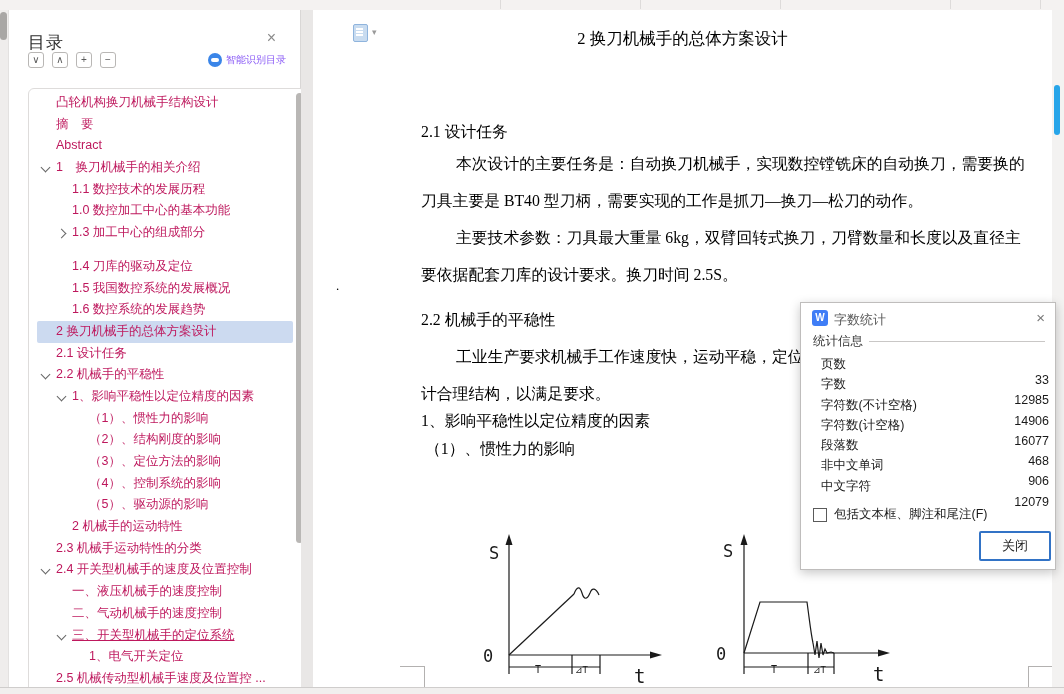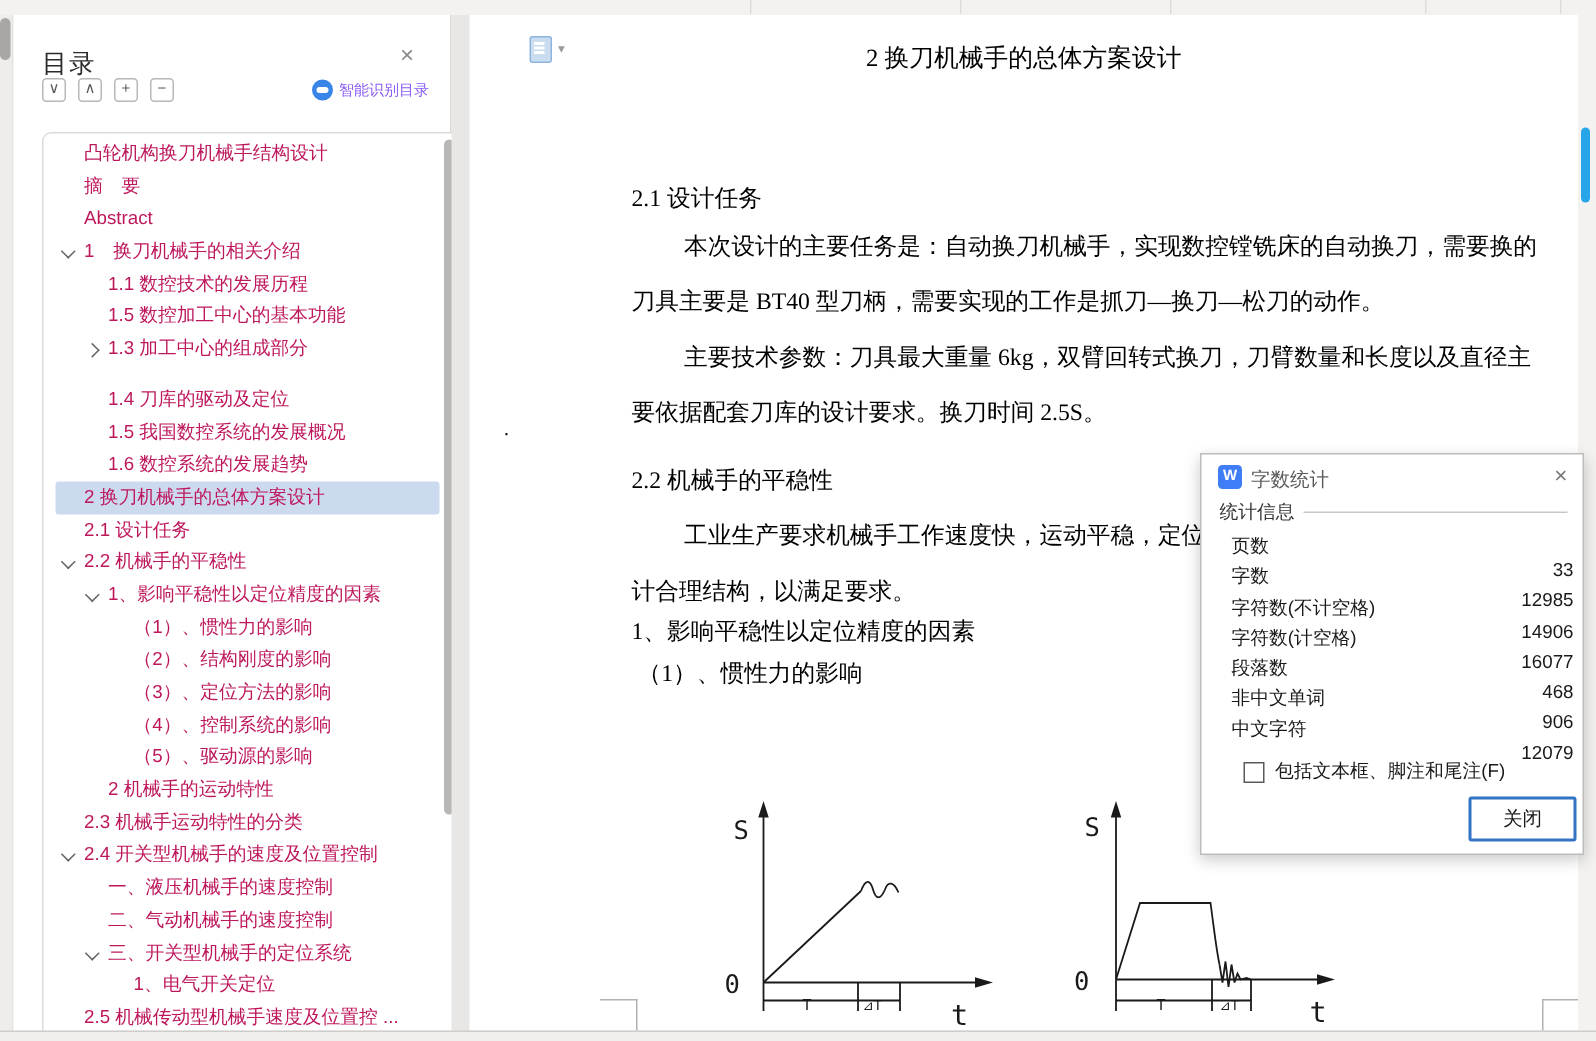--- a/index.html
+++ b/index.html
@@ -72,21 +72,21 @@
   .dlg-title{position:absolute;left:0;top:0;width:100%;height:30px;}
   .wps-logo{position:absolute;left:11px;top:7px;width:16px;height:16px;background:#3f7df6;border-radius:3px;color:#fff;
             font-size:10px;font-weight:bold;text-align:center;line-height:16px;}
   .dlg-title-text{position:absolute;left:33px;top:8px;font-size:13px;color:#5a5a5a;}
   .dlg-close{position:absolute;right:10px;top:6px;font-size:15px;color:#7a7a7a;cursor:pointer;}
   .dlg-group{position:absolute;left:12px;top:30px;width:232px;height:16px;font-size:12.5px;color:#333;display:flex;align-items:center;}
   .group-line{flex:1;height:1px;background:#c9c7c6;margin-left:6px;}
   #dlg-rows{position:absolute;left:20px;top:51px;width:228px;}
   .dlg-row{position:relative;height:20.3px;line-height:20.3px;font-size:12.5px;color:#1a1a1a;}
   .dlg-row .v{position:absolute;right:0;top:16px;}
-  .dlg-check{position:absolute;left:28px;top:505px;display:flex;align-items:center;gap:7px;font-size:12.5px;color:#1a1a1a;cursor:pointer;}
+  .dlg-check{position:absolute;left:12px;top:505px;display:flex;align-items:center;gap:7px;font-size:12.5px;color:#1a1a1a;cursor:pointer;}
   .dialog .dlg-check{top:203px;}
   .cb{width:12px;height:12px;border:1px solid #5a5a5a;background:#fff;display:inline-block;}
   .dlg-btn{position:absolute;left:178px;top:228px;width:72px;height:30px;background:#fff;border:2px solid #3273c6;
            border-radius:2px;font-size:13px;color:#1a1a1a;cursor:pointer;font-family:inherit;}
 </style>
 </head>
 <body>
 
 <div class="screen">
 
@@ -117,40 +117,40 @@
         <span class="lbl">智能识别目录</span>
       </div>
     </div>
     <div class="toc-box">
       <div id="toc-list">
           <div class="toc-row" style="padding-left: 19px;"><span class="tlabel">凸轮机构换刀机械手结构设计</span></div>
           <div class="toc-row" style="padding-left: 19px;"><span class="tlabel">摘　要</span></div>
           <div class="toc-row" style="padding-left: 19px;"><span class="tlabel">Abstract</span></div>
           <div class="toc-row" style="padding-left: 19px;"><span class="chev down" style="left: 5px;"></span><span class="tlabel">1　换刀机械手的相关介绍</span></div>
           <div class="toc-row" style="padding-left: 35px;"><span class="tlabel">1.1 数控技术的发展历程</span></div>
-          <div class="toc-row" style="padding-left: 35px;"><span class="tlabel">1.5 数控加工中心的基本功能</span></div>
+          <div class="toc-row" style="padding-left: 35px;"><span class="tlabel">1.0 数控加工中心的基本功能</span></div>
           <div class="toc-row" style="padding-left: 35px;"><span class="chev right" style="left: 21px;"></span><span class="tlabel">1.3 加工中心的组成部分</span></div>
           <div class="toc-row" style="padding-left: 35px; margin-top: 12px;"><span class="tlabel">1.4 刀库的驱动及定位</span></div>
           <div class="toc-row" style="padding-left: 35px;"><span class="tlabel">1.5 我国数控系统的发展概况</span></div>
           <div class="toc-row" style="padding-left: 35px;"><span class="tlabel">1.6 数控系统的发展趋势</span></div>
           <div class="toc-row sel" style="padding-left: 19px;"><span class="tlabel">2 换刀机械手的总体方案设计</span></div>
           <div class="toc-row" style="padding-left: 19px;"><span class="tlabel">2.1 设计任务</span></div>
           <div class="toc-row" style="padding-left: 19px;"><span class="chev down" style="left: 5px;"></span><span class="tlabel">2.2 机械手的平稳性</span></div>
           <div class="toc-row" style="padding-left: 35px;"><span class="chev down" style="left: 21px;"></span><span class="tlabel">1、影响平稳性以定位精度的因素</span></div>
           <div class="toc-row" style="padding-left: 52px;"><span class="tlabel">（1）、惯性力的影响</span></div>
           <div class="toc-row" style="padding-left: 52px;"><span class="tlabel">（2）、结构刚度的影响</span></div>
           <div class="toc-row" style="padding-left: 52px;"><span class="tlabel">（3）、定位方法的影响</span></div>
           <div class="toc-row" style="padding-left: 52px;"><span class="tlabel">（4）、控制系统的影响</span></div>
           <div class="toc-row" style="padding-left: 52px;"><span class="tlabel">（5）、驱动源的影响</span></div>
           <div class="toc-row" style="padding-left: 35px;"><span class="tlabel">2 机械手的运动特性</span></div>
           <div class="toc-row" style="padding-left: 19px;"><span class="tlabel">2.3 机械手运动特性的分类</span></div>
           <div class="toc-row" style="padding-left: 19px;"><span class="chev down" style="left: 5px;"></span><span class="tlabel">2.4 开关型机械手的速度及位置控制</span></div>
           <div class="toc-row" style="padding-left: 35px;"><span class="tlabel">一、液压机械手的速度控制</span></div>
           <div class="toc-row" style="padding-left: 35px;"><span class="tlabel">二、气动机械手的速度控制</span></div>
-          <div class="toc-row" style="padding-left: 35px;"><span class="chev down" style="left: 21px;"></span><span class="tlabel">三、开关型机械手的定位系统</span></div>
+          <div class="toc-row" style="padding-left: 35px; text-decoration: underline;"><span class="chev down" style="left: 21px;"></span><span class="tlabel">三、开关型机械手的定位系统</span></div>
           <div class="toc-row" style="padding-left: 52px;"><span class="tlabel">1、电气开关定位</span></div>
           <div class="toc-row" style="padding-left: 19px;"><span class="tlabel">2.5 机械传动型机械手速度及位置控 ...</span></div>
         </div>
       <div class="toc-scroll-thumb"></div>
     </div>
   </aside>
 
   <main class="doc-area">
     <div class="page">
       <div class="nav-icon-wrap">

